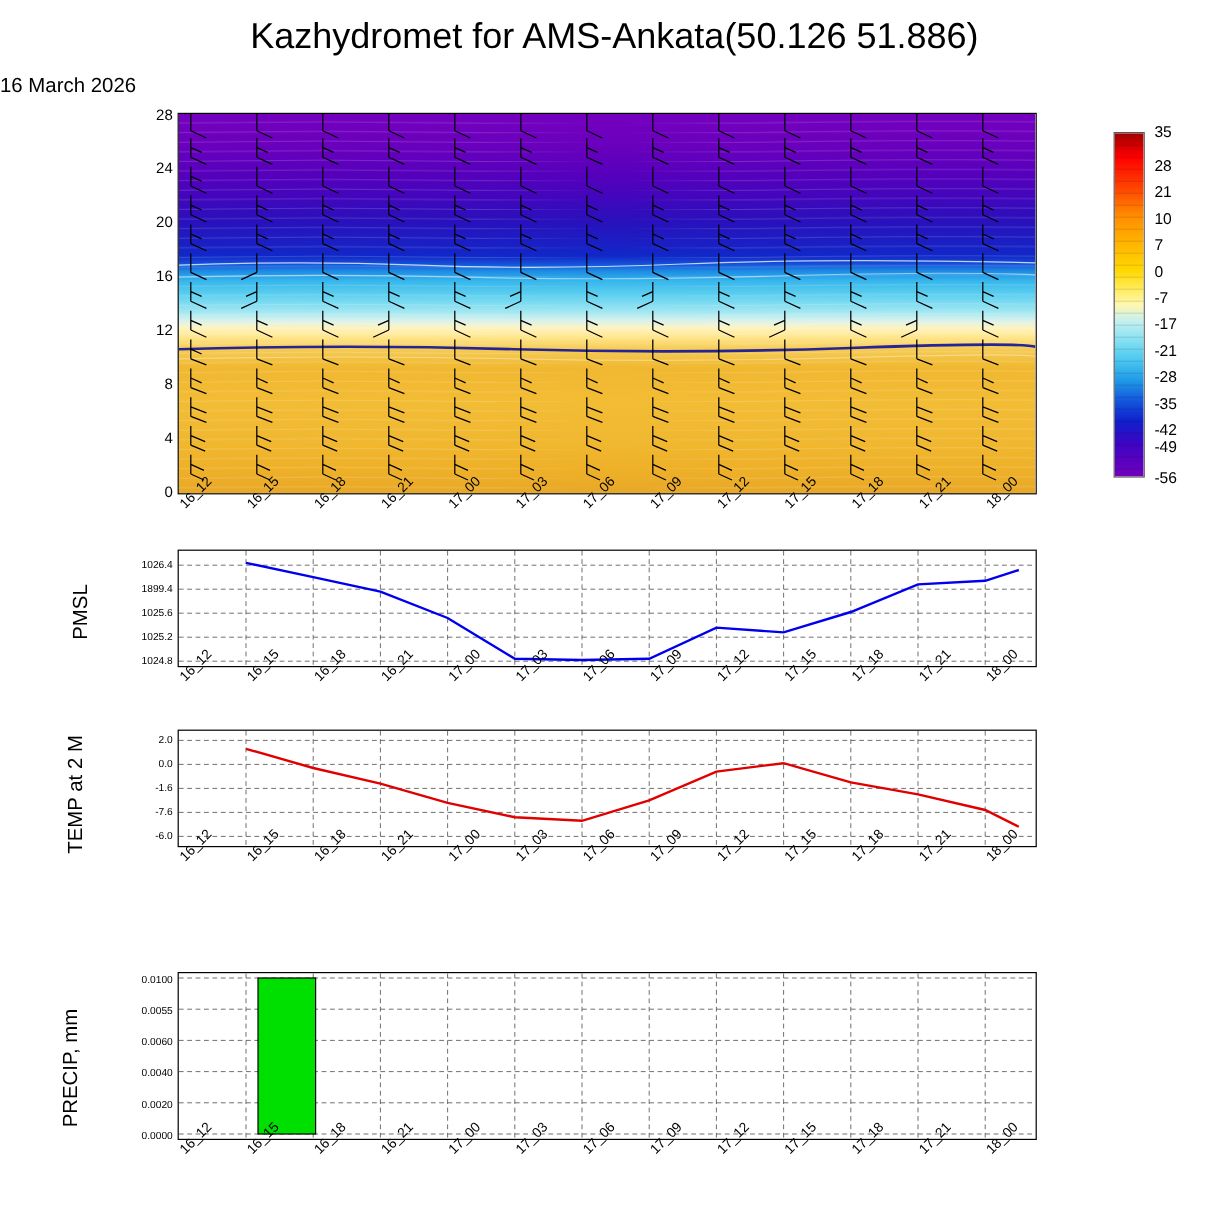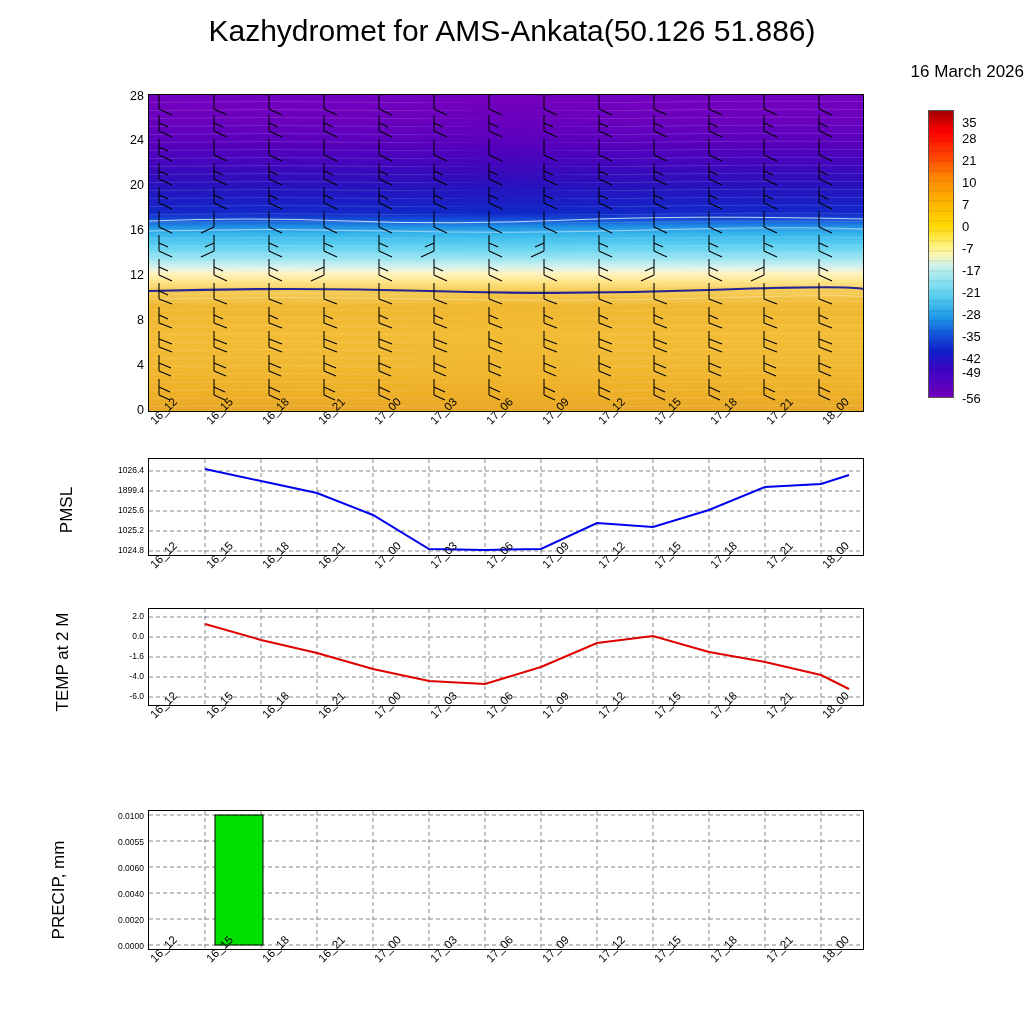--- a/index.html
+++ b/index.html
@@ -12,21 +12,21 @@
     overflow:hidden;
   }
   .abs{position:absolute;}
 
   
   #main-title{
     top:14px;left:0;width:1024px;text-align:center;
     font-size:30px;letter-spacing:0px;
   }
   #sub-title{
-    top:62px;left:0;width:1024px;text-align:right;
+    top:62px;left:0;width:1024px;text-align:left;
     font-size:17px;
   }
 
   
   .frame{
     border:1px solid #000;
     box-sizing:border-box;
     background:#fff;
     overflow:hidden;
   }
@@ -379,21 +379,21 @@
         <stop offset="1.00" stop-color="#7200bf"></stop>
       </linearGradient>
     </defs>
     <rect x="0" y="0" width="24" height="286" fill="url(#cbGrad)"></rect>
     <g stroke="#000" stroke-opacity="0.18" stroke-width="0.6">
       <path d="M0 10 H24 M0 20 H24 M0 30 H24 M0 40 H24 M0 50 H24 M0 60 H24 M0 70 H24 M0 80 H24 M0 90 H24 M0 100 H24 M0 110 H24 M0 120 H24 M0 130 H24 M0 140 H24 M0 150 H24 M0 160 H24 M0 170 H24 M0 180 H24 M0 190 H24 M0 200 H24 M0 210 H24 M0 220 H24 M0 230 H24 M0 240 H24 M0 250 H24 M0 260 H24 M0 270 H24 M0 280 H24"></path>
     </g>
   </svg>
 </div>
 <div class="abs" id="colorbar-labels">
-  <div class="cblab" style="top:12px">35</div>
+  <div class="cblab" style="top:0">35</div>
   <div class="cblab" style="top:28px">28</div>
   <div class="cblab" style="top:50px">21</div>
   <div class="cblab" style="top:72px">10</div>
   <div class="cblab" style="top:94px">7</div>
   <div class="cblab" style="top:116px">0</div>
   <div class="cblab" style="top:138px">-7</div>
   <div class="cblab" style="top:160px">-17</div>
   <div class="cblab" style="top:182px">-21</div>
   <div class="cblab" style="top:204px">-28</div>
   <div class="cblab" style="top:226px">-35</div>
@@ -431,21 +431,21 @@
   <div class="xlab" style="left:448px">17_12</div>
   <div class="xlab" style="left:504px">17_15</div>
   <div class="xlab" style="left:560px">17_18</div>
   <div class="xlab" style="left:616px">17_21</div>
   <div class="xlab" style="left:672px">18_00</div>
 </div>
 
 <div class="abs panel-ylab" style="left:14px;top:652px;transform:rotate(-90deg);">TEMP at 2 M</div>
 <div class="abs" style="left:100px;top:608px;width:44px;height:98px;">
   <div class="small-y" style="top:88px">-6.0</div>
-  <div class="small-y" style="top:68px">-4.0</div>
+  <div class="small-y" style="top:68px">-7.6</div>
   <div class="small-y" style="top:48px">-1.6</div>
   <div class="small-y" style="top:28px">0.0</div>
   <div class="small-y" style="top:8px">2.0</div>
 </div>
 <div class="abs frame" id="temp">
   <svg width="714" height="96" viewBox="0 0 714 96" preserveAspectRatio="none">
     <g stroke="#555" stroke-width="0.7" stroke-dasharray="4,3">
       <path d="M56 0 V96 M112 0 V96 M168 0 V96 M224 0 V96 M280 0 V96 M336 0 V96 M392 0 V96 M448 0 V96 M504 0 V96 M560 0 V96 M616 0 V96 M672 0 V96"></path>
       <path d="M0 8 H714 M0 28 H714 M0 48 H714 M0 68 H714 M0 88 H714"></path>
     </g>

